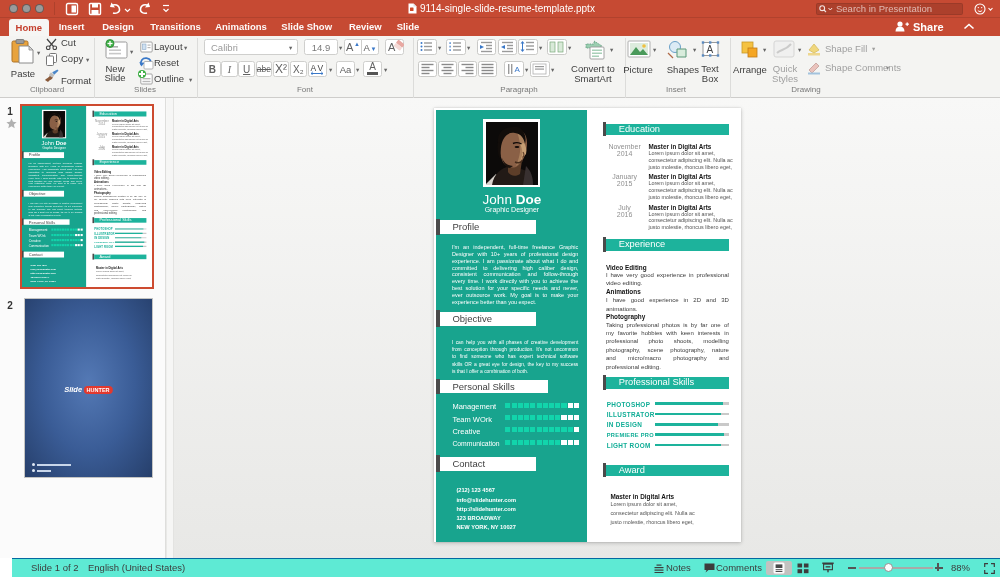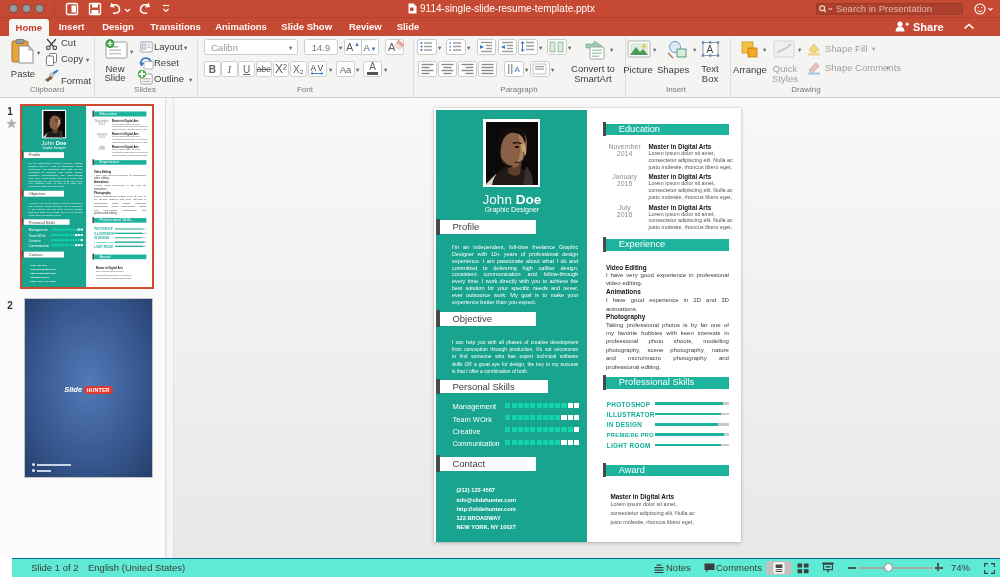--- a/index.html
+++ b/index.html
@@ -320,21 +320,21 @@
         <circle cx="17" cy="6" r="1.8" fill="#f0c040"></circle>
       </svg>
 <div class="abs caret" style="left:653px;top:10px">▾</div>
 <div class="abs blabel" style="left:617px;top:28px;width:42px;text-align:center">Picture</div>
 <svg class="abs" style="left:666px;top:4px" width="25" height="19" viewBox="0 0 25 19">
 <circle cx="9" cy="7" r="5.5" fill="#dcebf5" stroke="#6aa0c8" stroke-width="1"></circle>
 <path d="M11 9 h9 v8 h-9 Z" fill="#d8ecdc" stroke="#5a9878" stroke-width="1"></path>
 <path d="M2 13 l5 5" stroke="#b06a48" stroke-width="1.2"></path>
       </svg>
 <div class="abs caret" style="left:693px;top:10px">▾</div>
-<div class="abs blabel" style="left:657px;top:28px;width:42px;text-align:left">Shapes</div>
+<div class="abs blabel" style="left:657px;top:28px;width:42px;text-align:right">Shapes</div>
 <svg class="abs" style="left:701px;top:4px" width="19" height="18" viewBox="0 0 19 18">
 <rect x="2" y="2.5" width="15" height="13" fill="#fff" stroke="#9a9a9a" stroke-width="1"></rect>
 <text x="5.5" y="12.5" font-size="10" fill="#444" font-family="Liberation Sans">A</text>
 <g fill="#5a8ac0">
           <rect x="0.8" y="1.3" width="2.4" height="2.4"></rect>
           <rect x="15.8" y="1.3" width="2.4" height="2.4"></rect>
 <rect x="0.8" y="14.3" width="2.4" height="2.4"></rect>
           <rect x="15.8" y="14.3" width="2.4" height="2.4"></rect>
 <rect x="8" y="1.3" width="2.4" height="2.4"></rect>
           <rect x="8" y="14.3" width="2.4" height="2.4"></rect>
@@ -733,17 +733,17 @@
         <rect x="0.3" y="0.5" width="11.4" height="1.6"></rect>
         <rect x="1.6" y="2.1" width="8.8" height="5.6" fill="none" stroke="#3c3c3c" stroke-width="1.1"></rect>
         <rect x="3.6" y="4.2" width="4.8" height="1.3"></rect>
         <rect x="5.3" y="7.7" width="1.4" height="2.6"></rect>
       </svg>
 <div class="abs" style="left:836px;top:8px;width:8px;height:1.6px;background:#555"></div>
 <div class="abs" style="left:847px;top:8.3px;width:74px;height:1.4px;background:#a9a9a7"></div>
 <div class="abs" style="left:872px;top:4px;width:9px;height:9px;border-radius:50%;background:#fdfdfd;border:1px solid #909090"></div>
 <div class="abs" style="left:923px;top:8px;width:8px;height:1.6px;background:#555"></div>
 <div class="abs" style="left:927px;top:4px;width:1.6px;height:8px;background:#555;margin-left:-0.8px;left:926.2px"></div>
-<div class="abs" style="left:939px;top:3px">74%</div>
+<div class="abs" style="left:939px;top:3px">88%</div>
 <svg class="abs" style="left:972px;top:3.5px" width="11" height="11" viewBox="0 0 11 11" stroke="#3c3c3c" fill="none" stroke-width="1.2">
         <path d="M4 0.7 H0.7 V4 M7 0.7 H10.3 V4 M4 10.3 H0.7 V7 M7 10.3 H10.3 V7"></path>
       </svg>
 </div>
 </div>
 </body></html>

